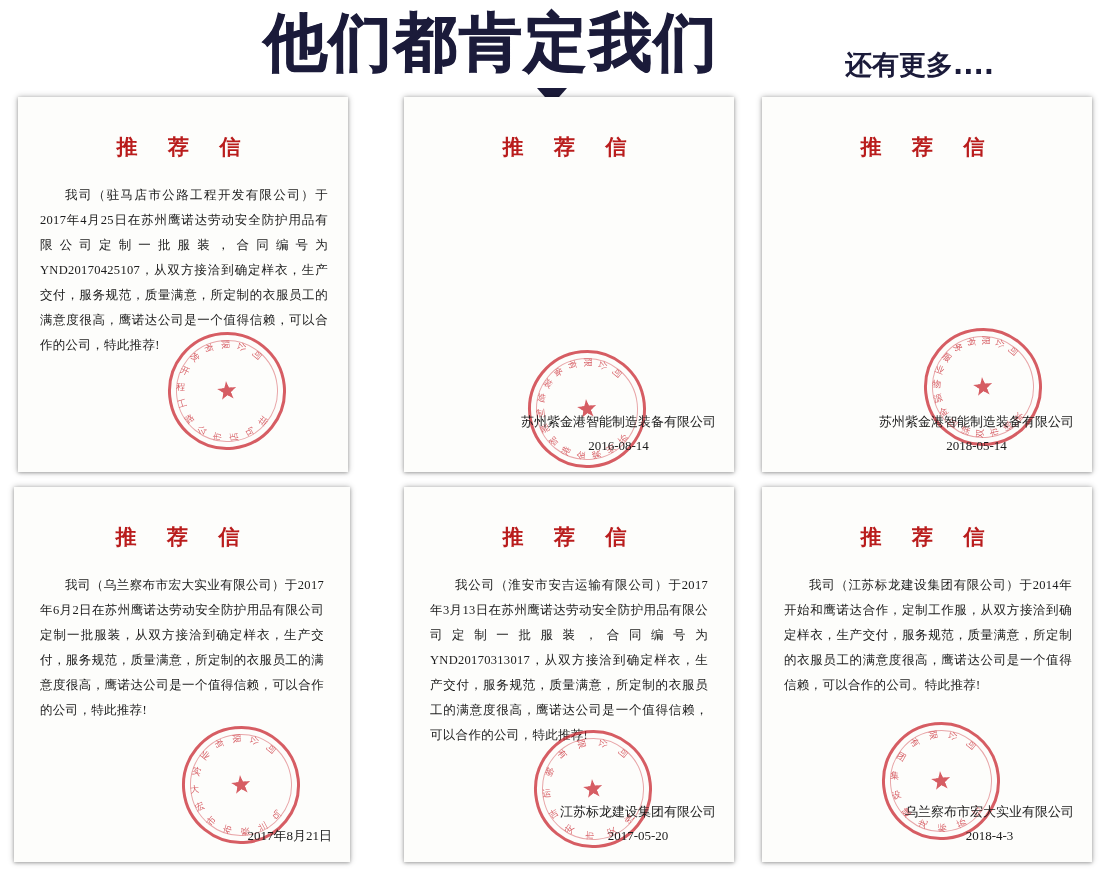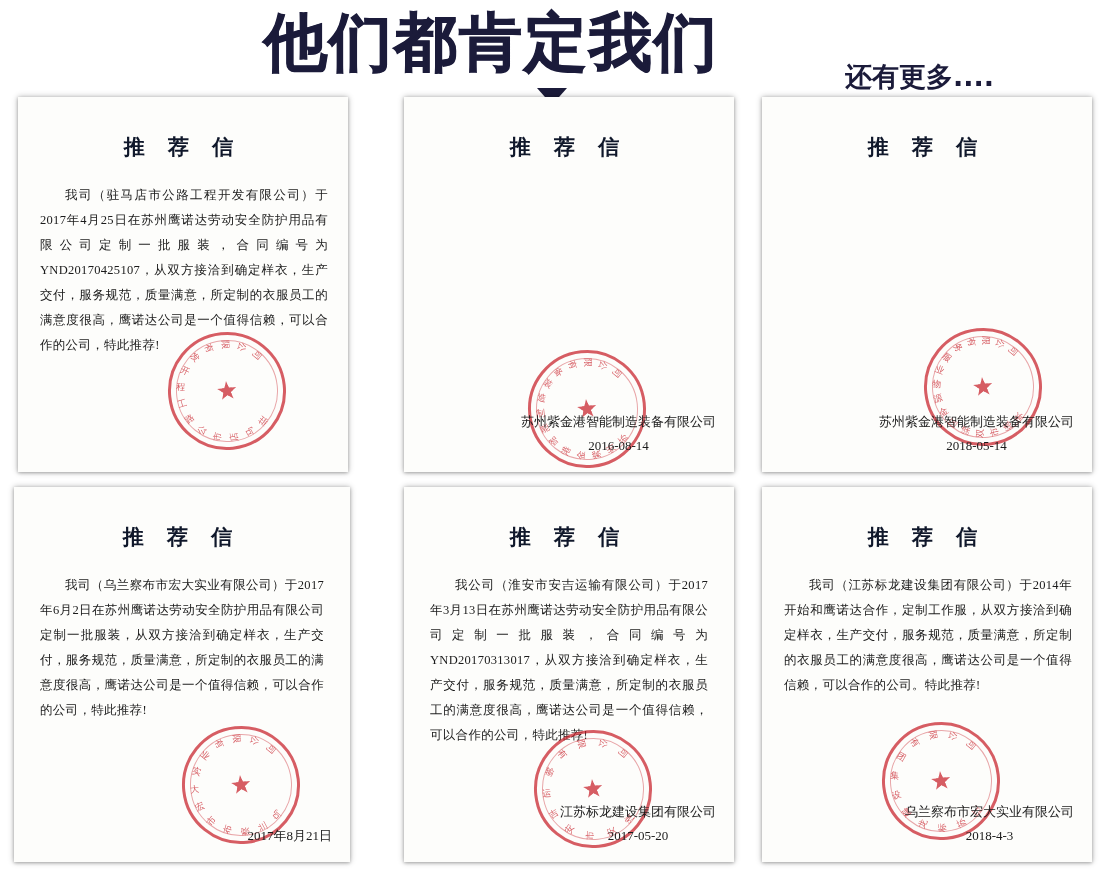--- a/index.html
+++ b/index.html
@@ -32,21 +32,21 @@
     font-size: 63px;
     line-height: 70px;
     letter-spacing: 2px;
     color: #1b1b3a;
     white-space: nowrap;
     -webkit-text-stroke: 1px #1b1b3a;
   }
   .headline-sub {
     position: absolute;
     left: 845px;
-    top: 59px;
+    top: 47px;
     font-family: "DejaVu Sans", sans-serif;
     font-weight: bold;
     font-size: 27px;
     color: #1b1b3a;
     white-space: nowrap;
   }
   .arrow-down {
     position: absolute;
     left: 537px;
     top: 88px;
@@ -85,23 +85,23 @@
 
   .row2 .letter.c0 { left: 14px; width: 336px; }
   .row2 .letter.c1 { left: 404px; width: 330px; }
   .row2 .letter.c2 { left: 762px; width: 330px; }
 
   .letter-title {
     text-align: center;
     font-size: 21px;
     font-weight: bold;
     letter-spacing: 9px;
-    color: #0f172a;
+    color: #b91c1c;
     margin-top: 36px;
-    font-family: Liberation Serif, serif;
+    font-family: Liberation Mono, monospace;
   }
   .letter-body {
     margin: 22px 20px 0 22px;
     font-size: 12.5px;
     line-height: 25px;
     color: #1a1a1a;
     text-align: justify;
     text-indent: 2em;
     letter-spacing: 0.3px;
   }

